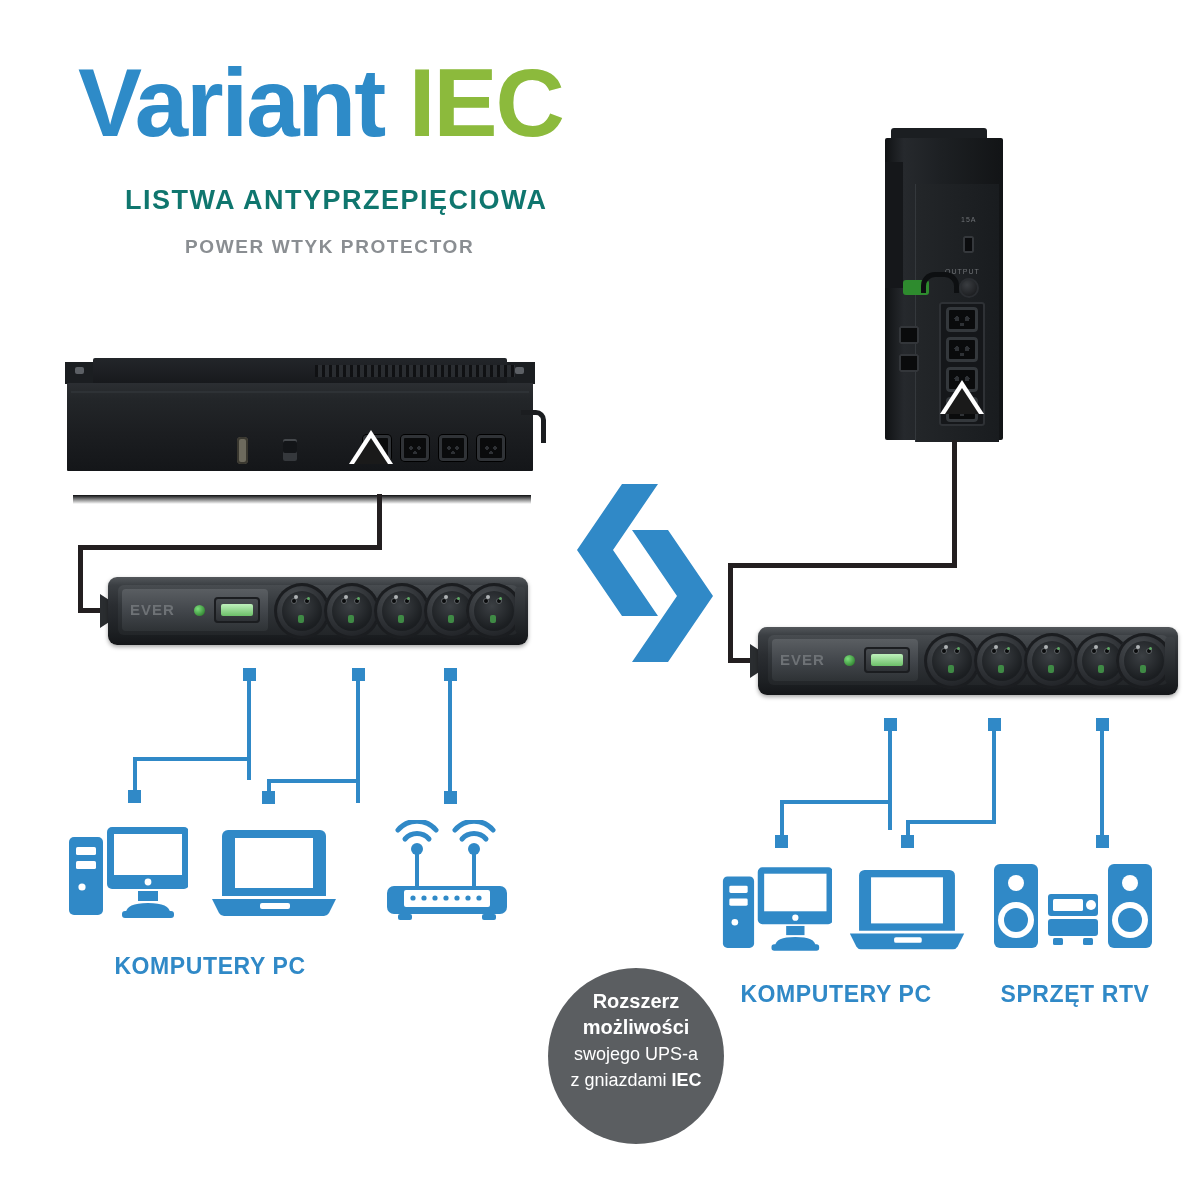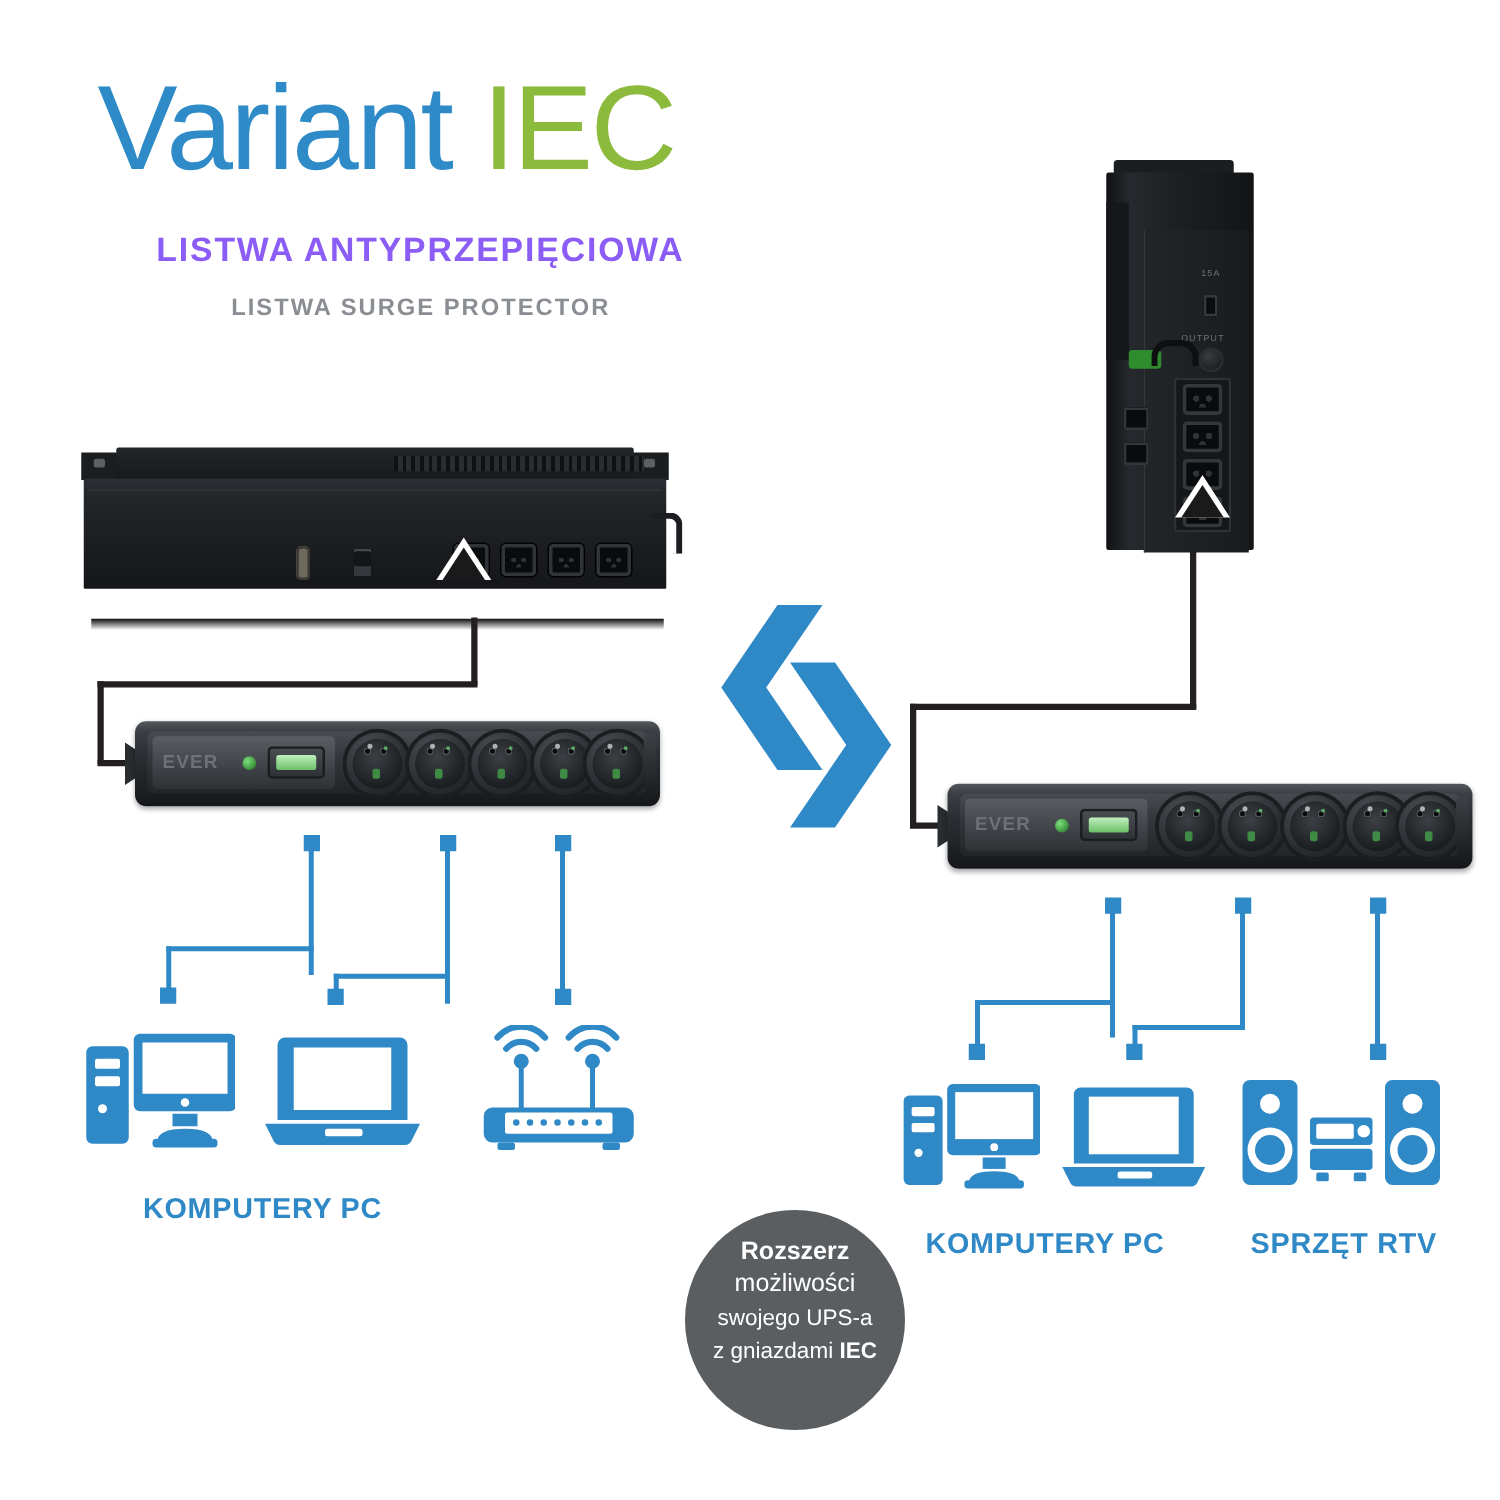--- a/index.html
+++ b/index.html
@@ -7,24 +7,24 @@
     width:1200px;height:1200px;
     background:#ffffff;
     font-family:"Liberation Sans", sans-serif;
     overflow:hidden;
     position:relative;
   }
   .stage{position:absolute;left:0;top:0;width:1200px;height:1200px;}
   .abs{position:absolute;}
 
   
-  #title{left:78px;top:55px;font-size:96px;font-weight:normal;letter-spacing:-2px;line-height:1;}
+  #title{left:78px;top:55px;font-size:96px;font-weight:bold;letter-spacing:-2px;line-height:1;}
   #title .blue{color:#2E8BC8;}
   #title .green{color:#8CBA3C;}
-  #subtitle{left:125px;top:185px;font-size:27px;font-weight:bold;color:#8b5cf6;letter-spacing:1.5px;}
+  #subtitle{left:125px;top:185px;font-size:27px;font-weight:bold;color:#0f766e;letter-spacing:1.5px;}
   #subtitle2{left:185px;top:236px;font-size:19px;font-weight:bold;color:#8A8E92;letter-spacing:1.6px;}
 
   
   .cat-label{color:#3089C7;font-size:23px;font-weight:bold;letter-spacing:.6px;text-align:center;line-height:1.25;}
 
   
   .cable{background:#231F20;position:absolute;}
   .cab-h{height:5px;}
   .cab-v{width:5px;}
 
@@ -141,38 +141,38 @@
   #everlogo{left:575px;top:482px;width:140px;height:182px;}
 
   
   .ico{position:absolute;fill:#3089C7;}
 
   
   #badge{left:548px;top:968px;width:176px;height:192px;}
   .bcircle{position:absolute;left:0;top:0;width:176px;height:176px;border-radius:50%;background:#5B5E61;}
   .btxt{position:absolute;width:176px;text-align:center;color:#ffffff;}
   .btxt.b1{top:22px;font-size:20px;font-weight:bold;}
-  .btxt.b2{top:48px;font-size:20px;font-weight:normal;}
+  .btxt.b2{top:48px;font-size:20px;font-weight:bold;}
   .btxt.b3{top:76px;font-size:18px;}
   .btxt.b4{top:102px;font-size:18px;}
   .btxt.b4 b{font-weight:bold;}
   .byellow{position:absolute;left:-22px;top:126px;width:220px;height:66px;background:#F5C929;}
   .byellow .y1{position:absolute;width:220px;text-align:center;top:4px;font-size:24px;font-weight:bold;color:#231F20;}
   .byellow .y2{position:absolute;width:220px;text-align:center;top:32px;font-size:27px;font-weight:bold;color:#231F20;}
 </style>
 </head>
 <body>
 
 <div class="stage">
 
   <div class="abs" id="title">
     <span class="blue">Variant </span><span class="green">IEC</span>
   </div>
   <div class="abs" id="subtitle">LISTWA  ANTYPRZEPIĘCIOWA</div>
-  <div class="abs" id="subtitle2">LISTWA SURGE PROTECTOR</div>
+  <div class="abs" id="subtitle2">POWER WTYK PROTECTOR</div>
 
   <div class="abs" id="rackups">
     <div class="rk-ear-l">
       <div class="rk-hole" style="left:10px;top:5px;"></div>
     </div>
     <div class="rk-ear-r">
       <div class="rk-hole" style="left:14px;top:5px;"></div>
     </div>
     <div class="rk-top">
       <div class="rk-vent"></div>

